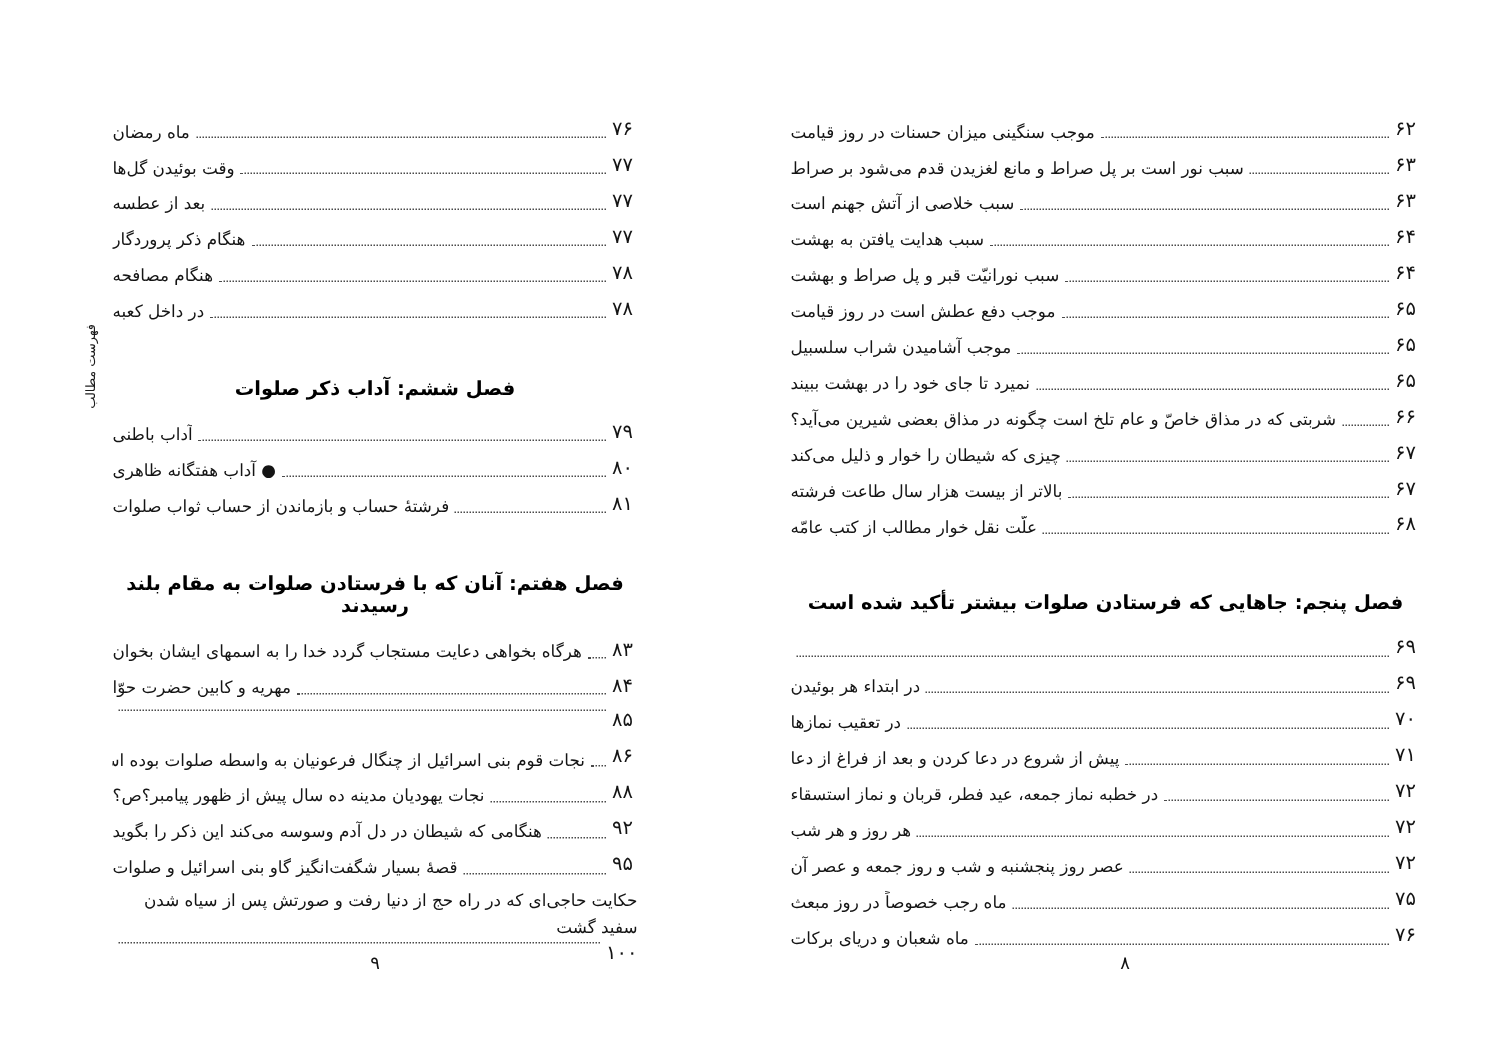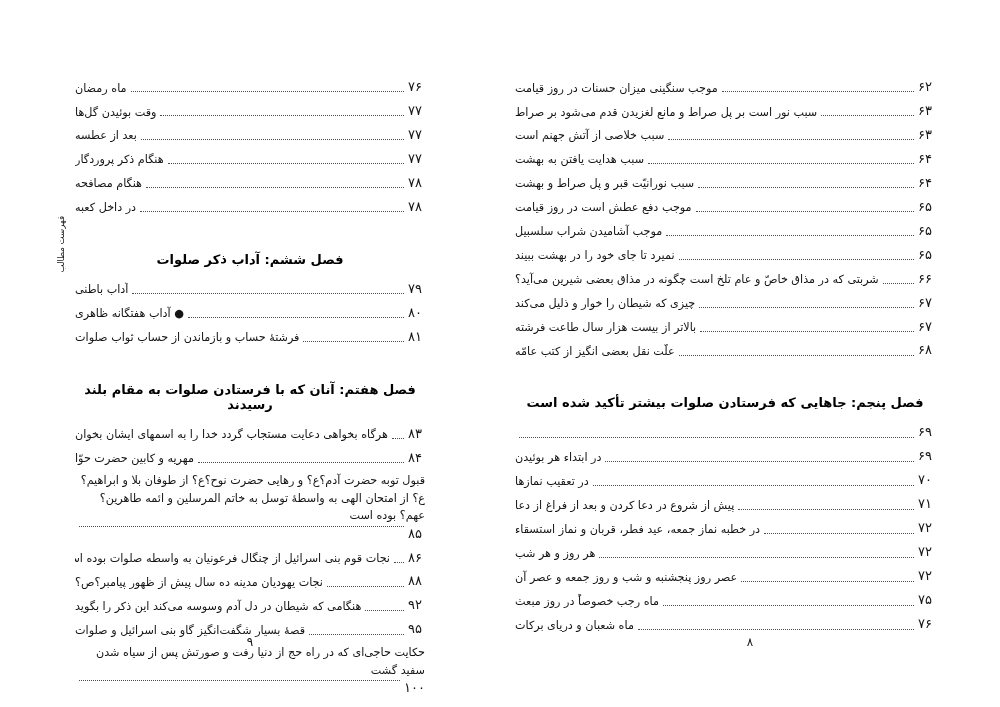--- a/index.html
+++ b/index.html
@@ -41,21 +41,21 @@
   }
 
   
   #page-left .page-inner {
     left: 68px;
     top: 78px;
     width: 350px;
   }
   
   #page-right .page-inner {
-    left: 8px;
+    left: 20px;
     top: 78px;
     width: 420px;
   }
 
   .toc-entry {
     display: flex;
     flex-direction: row-reverse;
     align-items: flex-end;
     direction: rtl;
     font-size: 11.2px;
@@ -209,21 +209,20 @@
           <span class="title">هرگاه بخواهی دعایت مستجاب گردد خدا را به اسمهای ایشان بخوان</span>
           <span class="leader"></span>
           <span class="pageno">۸۳</span>
         </div>
         <div class="toc-entry">
           <span class="title">مهریه و کابین حضرت حوّا</span>
           <span class="leader"></span>
           <span class="pageno">۸۴</span>
         </div>
         <div class="toc-entry wrap">
-          <span class="title">قبول توبه حضرت آدم؟ع؟ و رهایی حضرت نوح؟ع؟ از طوفان بلا و ابراهیم؟ع؟ از امتحان الهی به واسطهٔ توسل به خاتم المرسلین و ائمه طاهرین؟عهم؟ بوده است</span>
           <span class="tail">
             <span class="leader"></span>
             <span class="pageno">۸۵</span>
           </span>
         </div>
         <div class="toc-entry">
           <span class="title">نجات قوم بنی اسرائیل از چنگال فرعونیان به واسطه صلوات بوده است</span>
           <span class="leader"></span>
           <span class="pageno">۸۶</span>
         </div>
@@ -304,21 +303,21 @@
           <span class="title">چیزی که شیطان را خوار و ذلیل می‌کند</span>
           <span class="leader"></span>
           <span class="pageno">۶۷</span>
         </div>
         <div class="toc-entry">
           <span class="title">بالاتر از بیست هزار سال طاعت فرشته</span>
           <span class="leader"></span>
           <span class="pageno">۶۷</span>
         </div>
         <div class="toc-entry">
-          <span class="title">علّت نقل بعضی انگیز از کتب عامّه</span>
+          <span class="title">علّت نقل خوار مطالب از کتب عامّه</span>
           <span class="leader"></span>
           <span class="pageno">۶۸</span>
         </div>
         <div class="spacer-sm"></div>
         <div class="chapter-heading">فصل پنجم: جاهایی که فرستادن صلوات بیشتر تأکید شده است</div>
         <div class="toc-entry">
           <span class="leader"></span>
           <span class="pageno">۶۹</span>
         </div>
         <div class="toc-entry">

